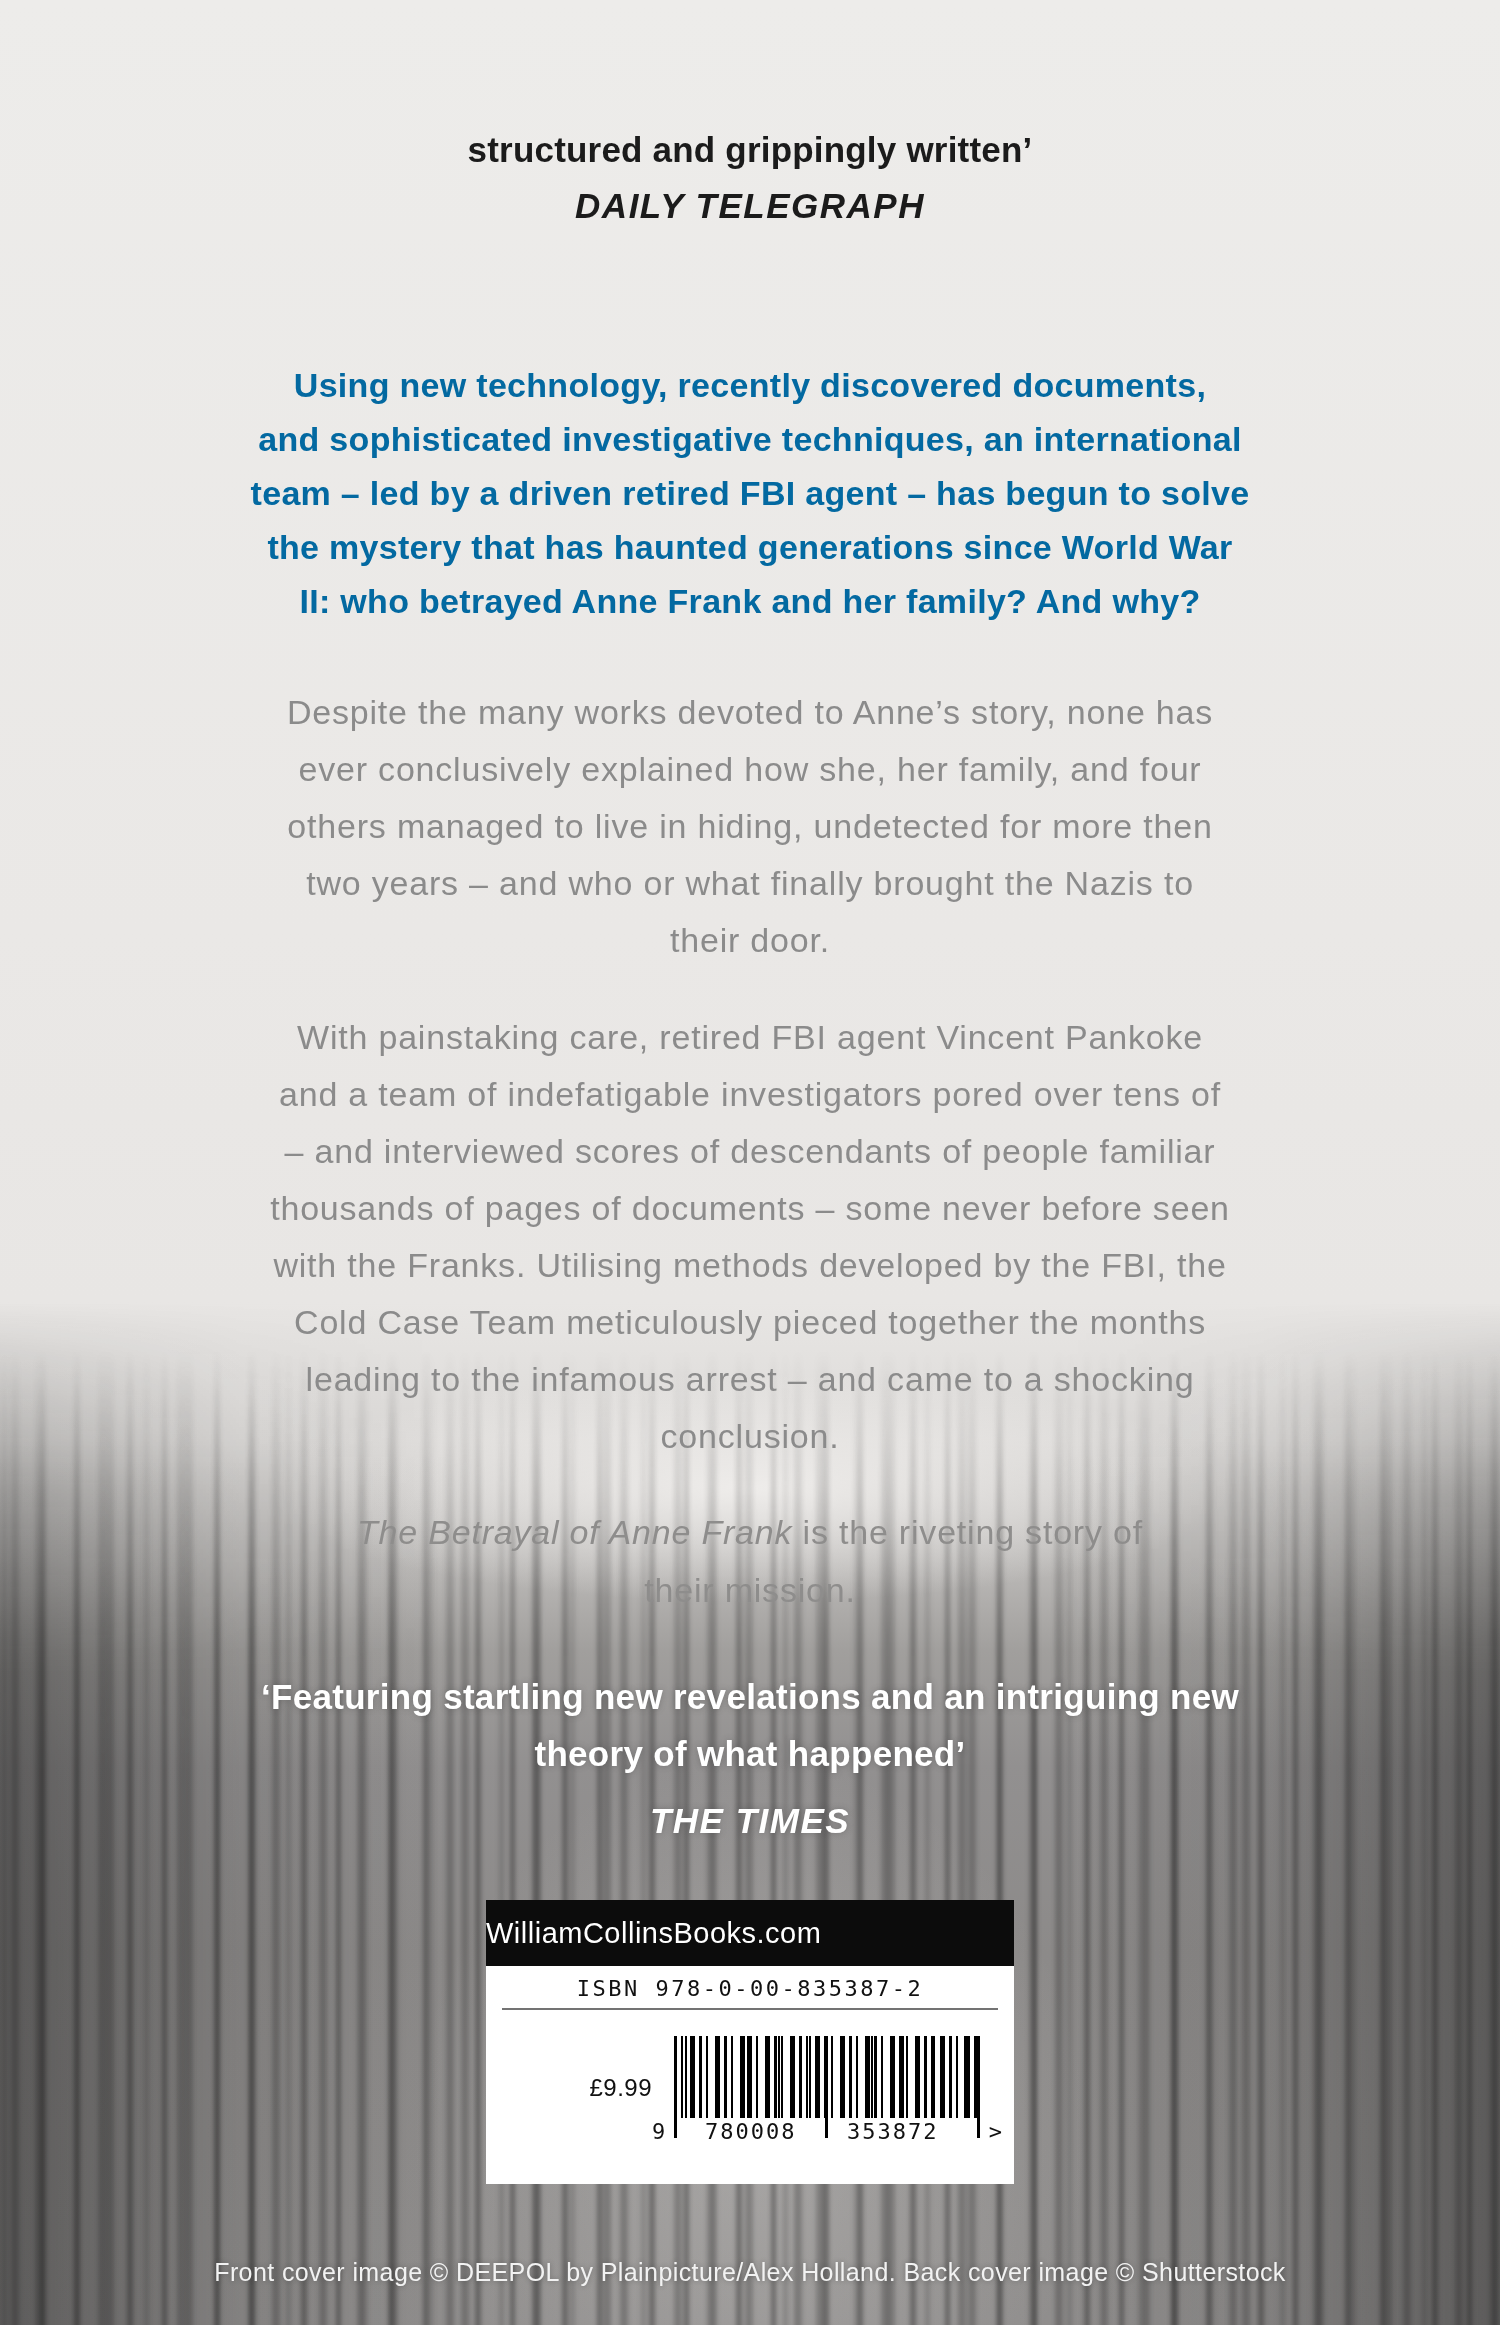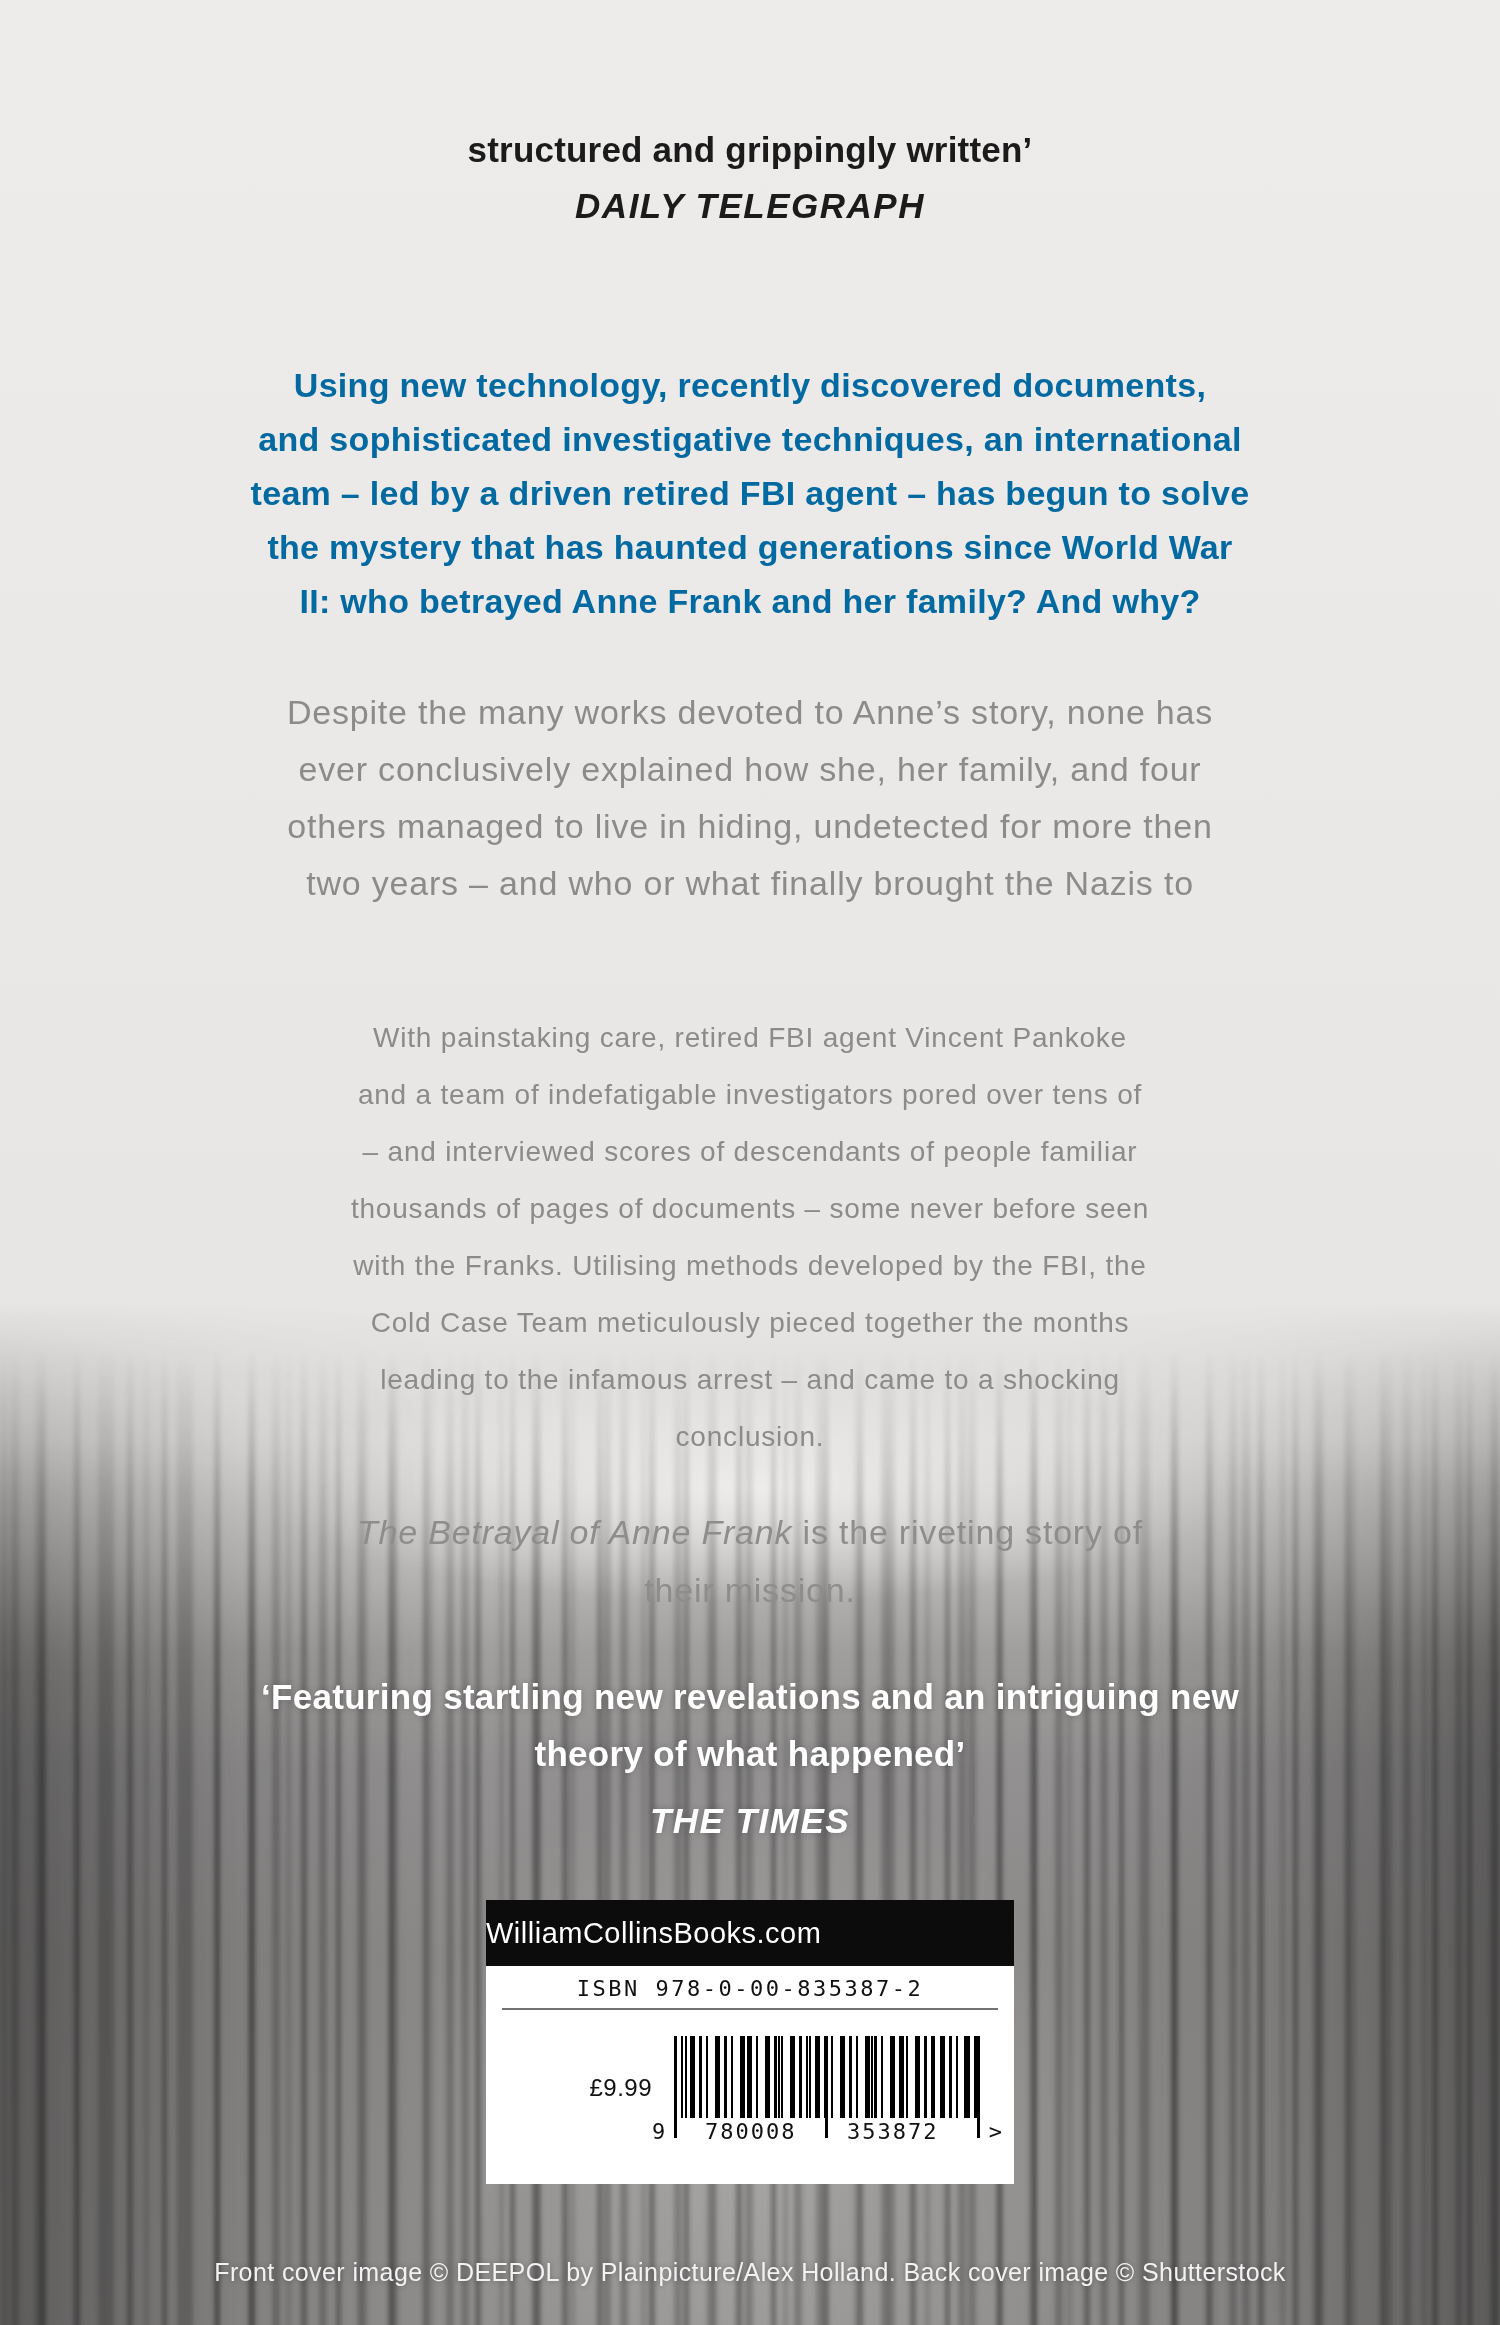--- a/index.html
+++ b/index.html
@@ -52,21 +52,21 @@
       rgba(20,20,20,0) 70%, rgba(20,20,20,0.10) 84%, rgba(20,20,20,0.42) 100%);
     -webkit-mask-image:linear-gradient(180deg, transparent 0 56%, rgba(0,0,0,0.6) 64%, #000 72%, #000 100%);
     mask-image:linear-gradient(180deg, transparent 0 56%, rgba(0,0,0,0.6) 64%, #000 72%, #000 100%);
   }
   
   .block{position:absolute;left:95px;right:95px;text-align:center;}
   .quote-top{top:126px;color:#1b1b1b;font-weight:bold;font-size:35px;line-height:48px;letter-spacing:0.2px;}
   .quote-top .source{margin-top:8px;font-style:italic;letter-spacing:1.5px;}
   .intro{top:358px;color:#0369a1;font-weight:bold;font-size:34px;line-height:54px;letter-spacing:0.3px;}
   .para1{top:684px;color:#8b8b8b;font-size:34px;line-height:57px;letter-spacing:0.8px;}
-  .para2{top:1009px;color:#8b8b8b;font-size:28px;line-height:57px;letter-spacing:0.8px;}
+  .para2{top:1009px;color:#8b8b8b;font-size:34px;line-height:57px;letter-spacing:0.8px;}
   .mission{top:1503px;color:#8e8d8c;font-size:34px;line-height:58px;letter-spacing:0.8px;}
   .mission .it{font-style:italic;}
   .quote-bottom{top:1668px;color:#ffffff;font-weight:bold;font-size:35px;line-height:57px;letter-spacing:0.3px;text-shadow:0 0 6px rgba(60,60,60,0.35);}
   .quote-bottom .source{margin-top:10px;font-style:italic;letter-spacing:1.5px;}
   
   .publisher-bar{
     position:absolute;top:1900px;left:486px;width:528px;height:66px;
     background:#0c0c0c;color:#ffffff;
     font-size:29px;letter-spacing:0.5px;
     display:flex;align-items:center;justify-content:flex-start;
@@ -130,20 +130,21 @@
     <div>team – led by a driven retired FBI agent – has begun to solve</div>
     <div>the mystery that has haunted generations since World War</div>
     <div>II: who betrayed Anne Frank and her family? And why?</div>
   </div>
 
   <div class="block para1">
     <div>Despite the many works devoted to Anne’s story, none has</div>
     <div>ever conclusively explained how she, her family, and four</div>
     <div>others managed to live in hiding, undetected for more then</div>
     <div>two years – and who or what finally brought the Nazis to</div>
+    <div>their door.</div>
   </div>
 
   <div class="block para2">
     <div>With painstaking care, retired FBI agent Vincent Pankoke</div>
     <div>and a team of indefatigable investigators pored over tens of</div>
     <div>– and interviewed scores of descendants of people familiar</div>
     <div>thousands of pages of documents – some never before seen</div>
     <div>with the Franks. Utilising methods developed by the FBI, the</div>
     <div>Cold Case Team meticulously pieced together the months</div>
     <div>leading to the infamous arrest – and came to a shocking</div>

